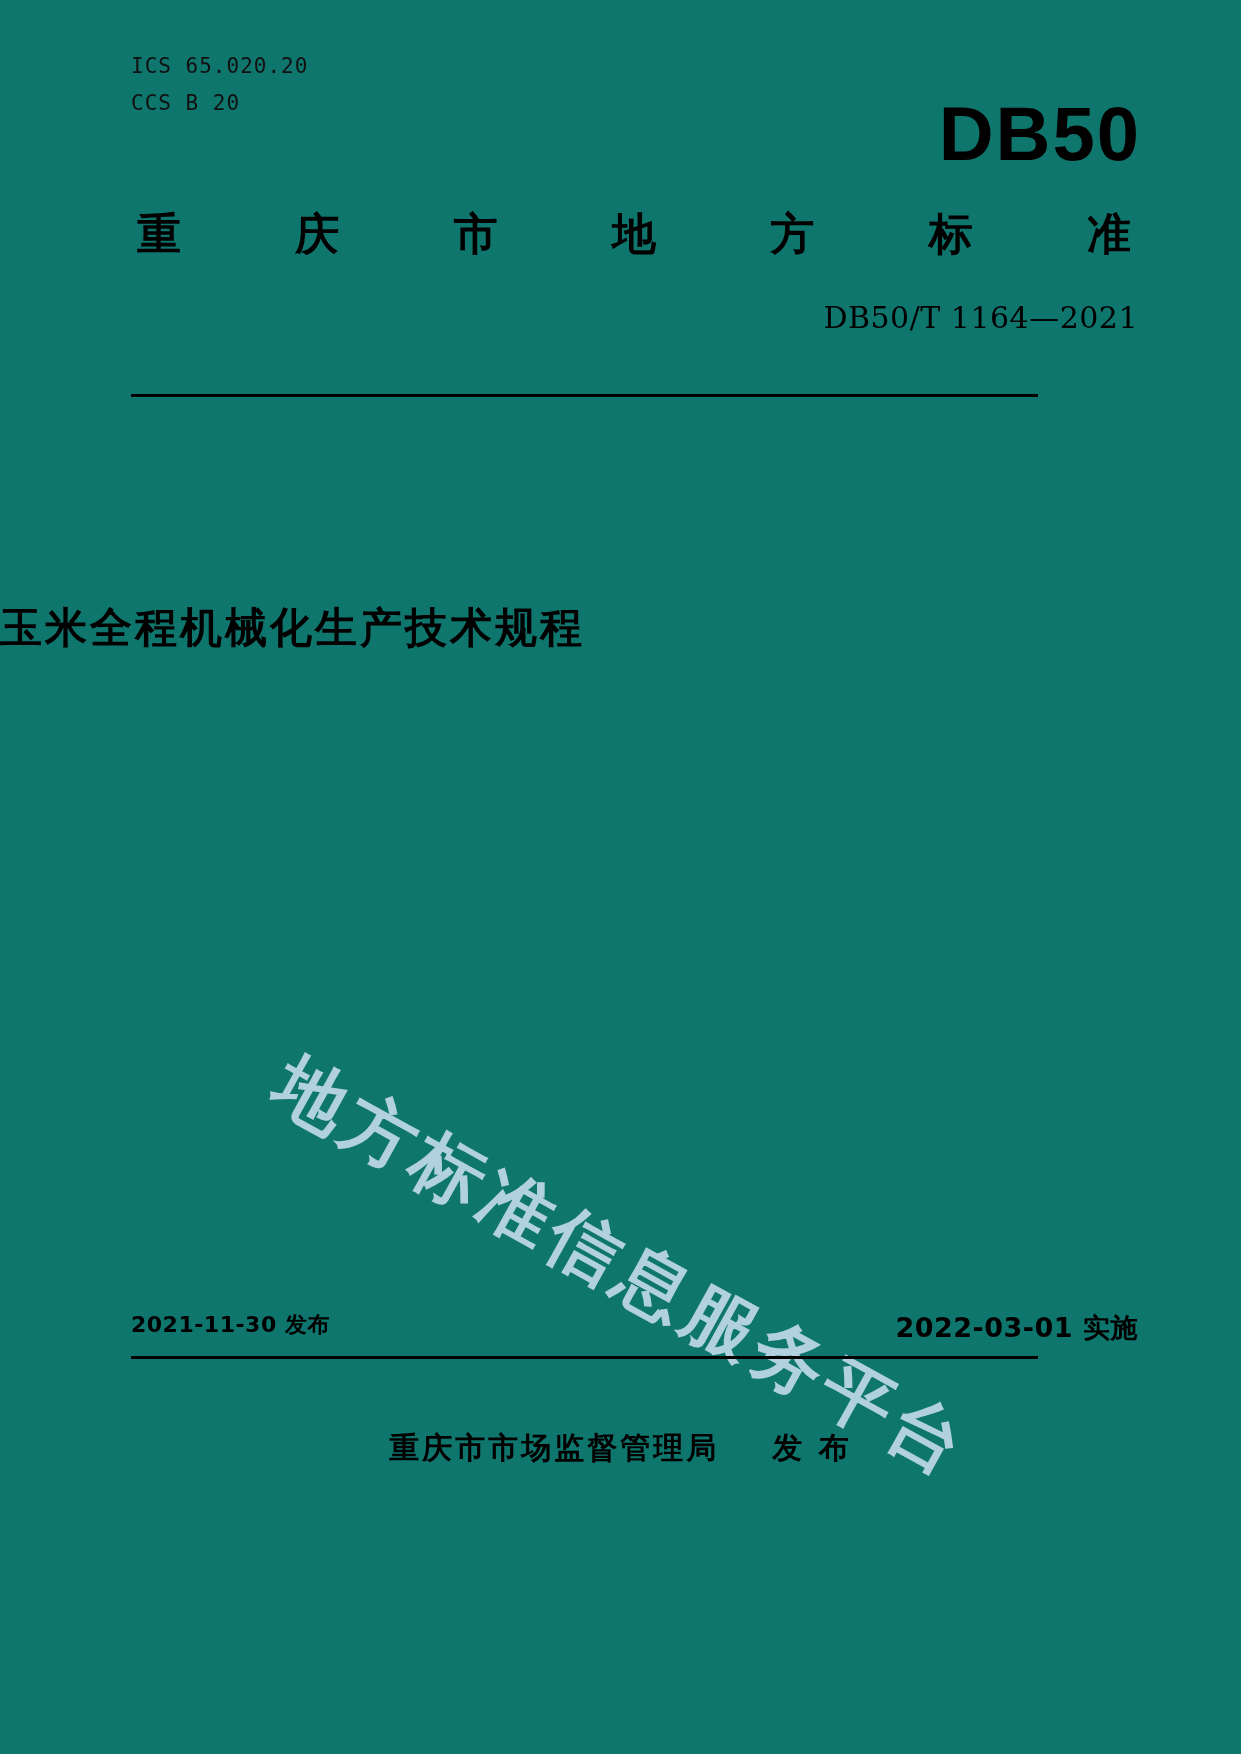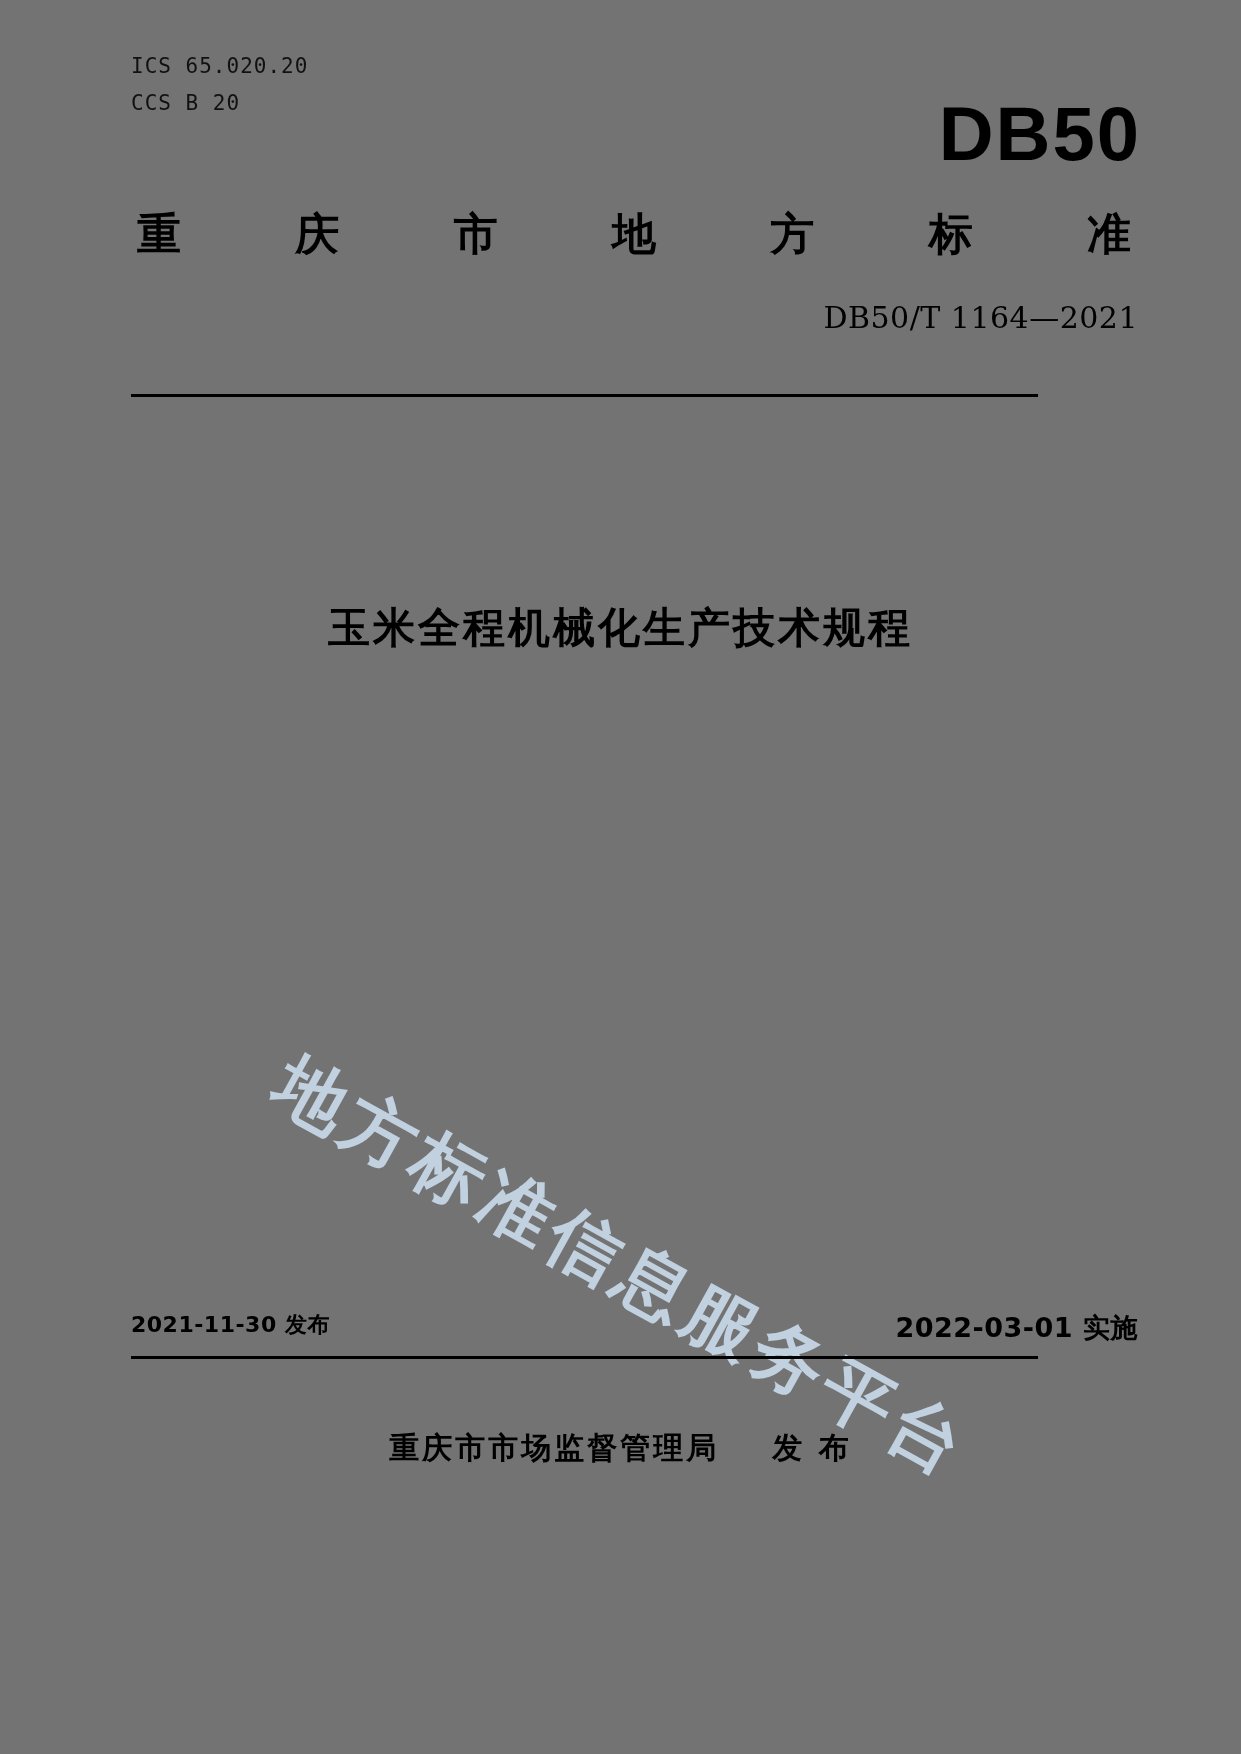--- a/index.html
+++ b/index.html
@@ -9,21 +9,21 @@
   }
   body {
     font-family: "Liberation Sans", sans-serif;
     color: #000000;
   }
   .page {
     position: relative;
     width: 1241px;
     height: 1754px;
     margin: 0 auto;
-    background: #737373;
+    background: #0f766e;
     overflow: hidden;
   }
 
   
   .ics-block {
     position: absolute;
     left: 131px;
     top: 48px;
     font-family: "DejaVu Sans Mono", monospace;
     font-size: 21px;
@@ -96,21 +96,21 @@
     height: 3px;
     background: #000;
   }
 
   
   .doc-title {
     position: absolute;
     left: 0;
     right: 0;
     top: 600px;
-    text-align: center;
+    text-align: left;
     font-family: "DejaVu Sans", sans-serif;
     font-weight: bold;
     font-size: 42px;
     letter-spacing: 3px;
     color: #000;
   }
 
   
   .watermark {
     position: absolute;

